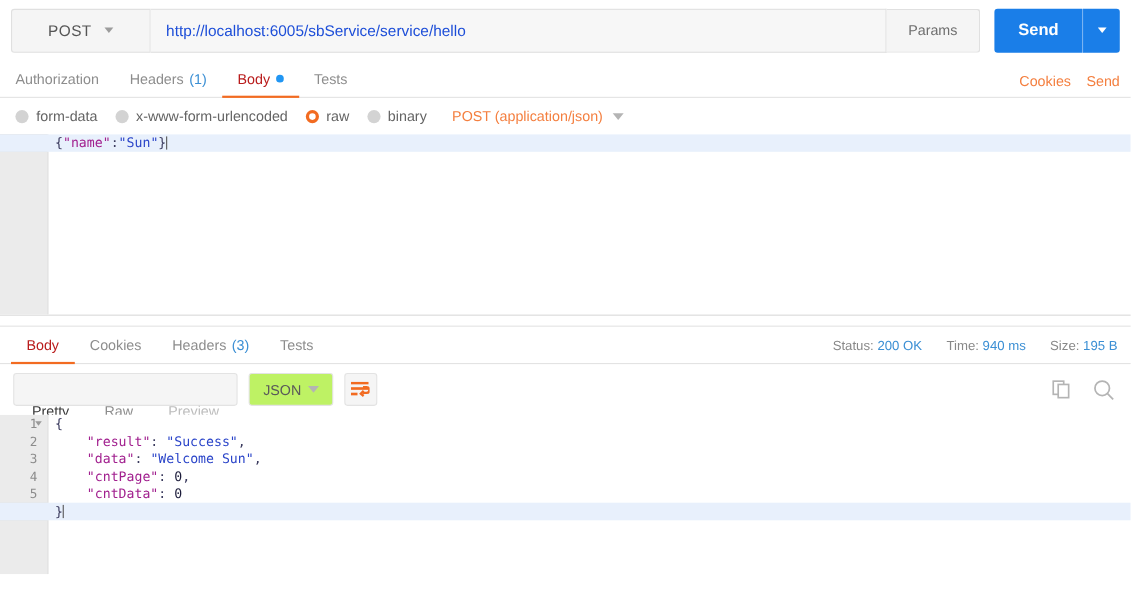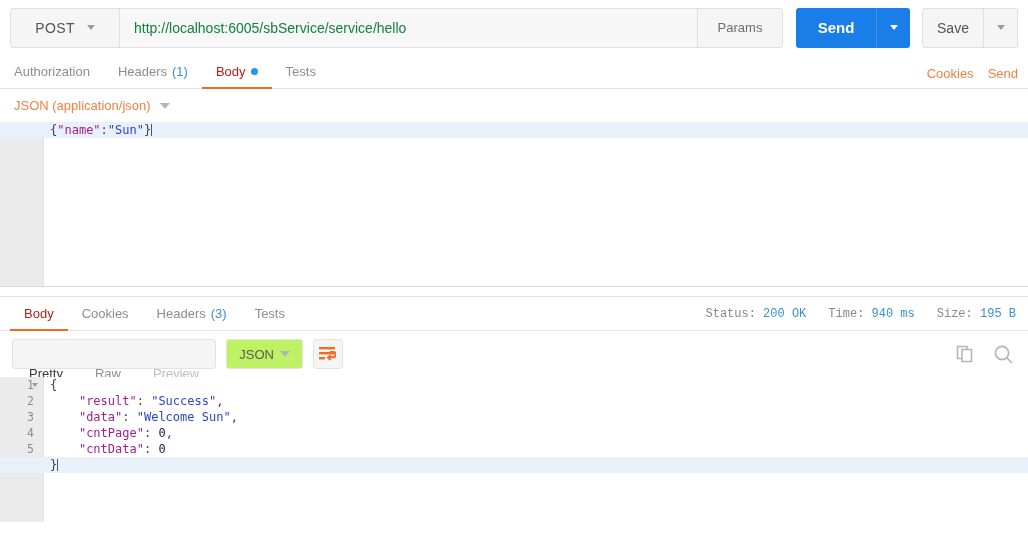--- a/index.html
+++ b/index.html
@@ -13,21 +13,21 @@
   }
 
   
   .url-bar {
     display: flex;
     align-items: center;
     padding: 7px 10px 7px 10px;
     height: 55px;
   }
   .method-box {
-    width: 110px; height: 40px;
+    width: 127px; height: 40px;
     border: 1px solid #e0e0e0;
     background: #f5f5f5;
     border-radius: 3px 0 0 3px;
     display: flex;
     align-items: center;
     justify-content: center;
     gap: 12px;
     cursor: pointer;
   }
   .method-label { font-size: 14px; color: #555; letter-spacing: .4px; }
@@ -37,21 +37,21 @@
     border-right: 4.5px solid transparent;
     border-top: 5px solid #9c9c9c;
   }
   .url-input {
     flex: 1; height: 40px;
     border: 1px solid #e0e0e0;
     border-left: none;
     background: #f7f7f7;
     padding: 0 14px;
     font-size: 14px;
-    color: #15803d;
+    color: #1d4ed8;
     font-family: "Liberation Sans", sans-serif;
     outline: none;
   }
   .params-btn {
     width: 85px; height: 40px;
     border: 1px solid #e0e0e0;
     border-left: none;
     background: #f5f5f5;
     border-radius: 0 3px 3px 0;
     font-size: 13px;
@@ -237,21 +237,21 @@
     display: flex; align-items: flex-end;
     border-bottom: 1px solid #e3e3e3;
     height: 35px;
     padding-left: 10px;
     position: relative;
     border-top: 1px solid #e3e3e3;
   }
   .status-group {
     position: absolute; right: 12px; bottom: 9px;
     display: flex; gap: 22px;
-    font-size: 12px; color: #888; font-family: Liberation Mono, monospace;
+    font-size: 12px; color: #888;
   }
   .status-val { color: #3b8fd4; }
 
   
   .resp-toolbar {
     display: flex; align-items: center;
     height: 46px; padding-left: 12px;
     gap: 10px;
     position: relative;
   }
@@ -307,26 +307,20 @@
     <span class="chev"></span>
   </div>
   <input class="url-input" type="text" value="http://localhost:6005/sbService/service/hello" style="">
   <button class="params-btn">Params</button>
   <div class="send-group">
     <button class="send-btn">Send</button>
     <div class="send-caret">
       <span class="chev-white"></span>
     </div>
   </div>
-  <div class="save-group">
-    <button class="save-btn">Save</button>
-    <div class="save-caret">
-      <span class="chev"></span>
-    </div>
-  </div>
 </div>
 
 <div class="req-tabs" id="request-tabs">
     <div class="tab">
       <span>Authorization</span>
     </div>
     <div class="tab">
       <span>Headers</span>
       <span class="count-blue">(1)</span>
     </div>
@@ -337,22 +331,40 @@
     <div class="tab">
       <span>Tests</span>
     </div>
     <div class="right-links">
       <span class="link-orange">Cookies</span>
       <span class="link-orange">Send</span>
     </div>
   </div>
 
 <div class="body-type-row">
+  <div id="body-type-radios" style="display:flex;align-items:center;">
+      <div class="radio-item">
+        <span class="radio"></span>
+        <span>form-data</span>
+      </div>
+      <div class="radio-item">
+        <span class="radio"></span>
+        <span>x-www-form-urlencoded</span>
+      </div>
+      <div class="radio-item">
+        <span class="radio checked"></span>
+        <span>raw</span>
+      </div>
+      <div class="radio-item">
+        <span class="radio"></span>
+        <span>binary</span>
+      </div>
+    </div>
   <div class="json-select">
-    <span class="json-select-label">JSON (application/json)</span>
+    <span class="json-select-label">POST (application/json)</span>
     <span class="chev-grey-lg"></span>
   </div>
 </div>
 
 <div class="editor" id="request-editor">
   <div class="gutter">
     <div id="req-gutter">
         <div class="gutter-num cur">1</div>
       </div>
   </div>

